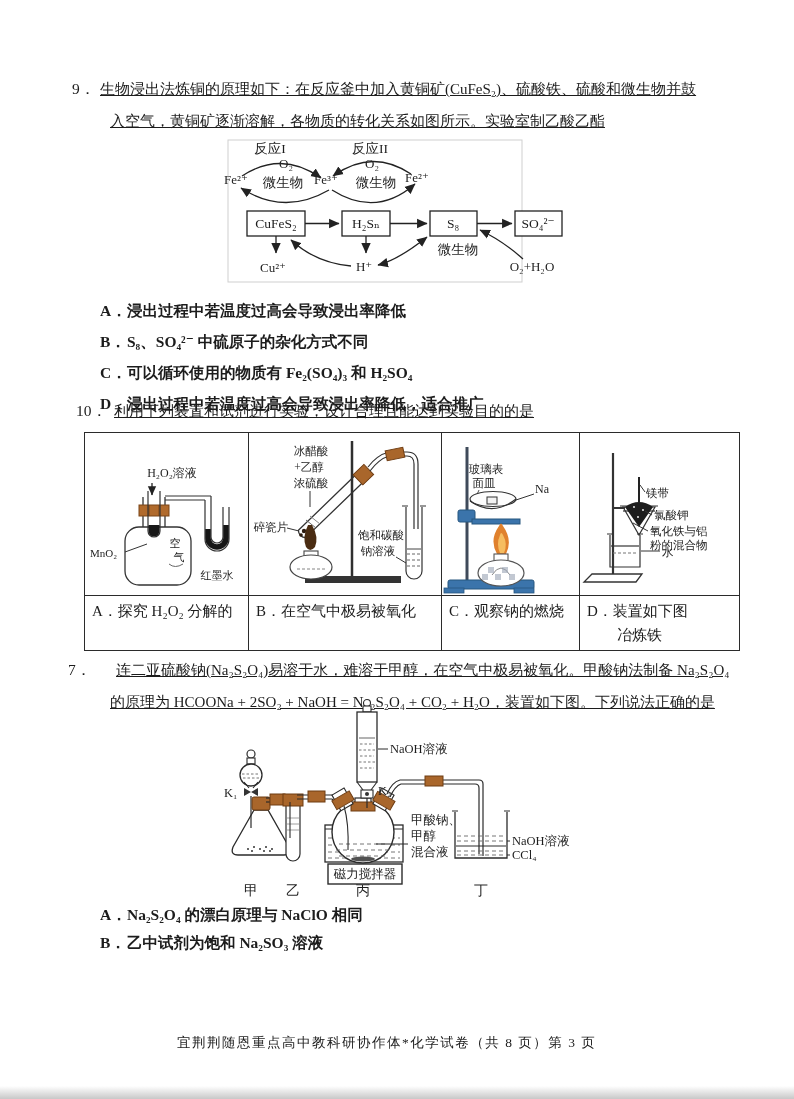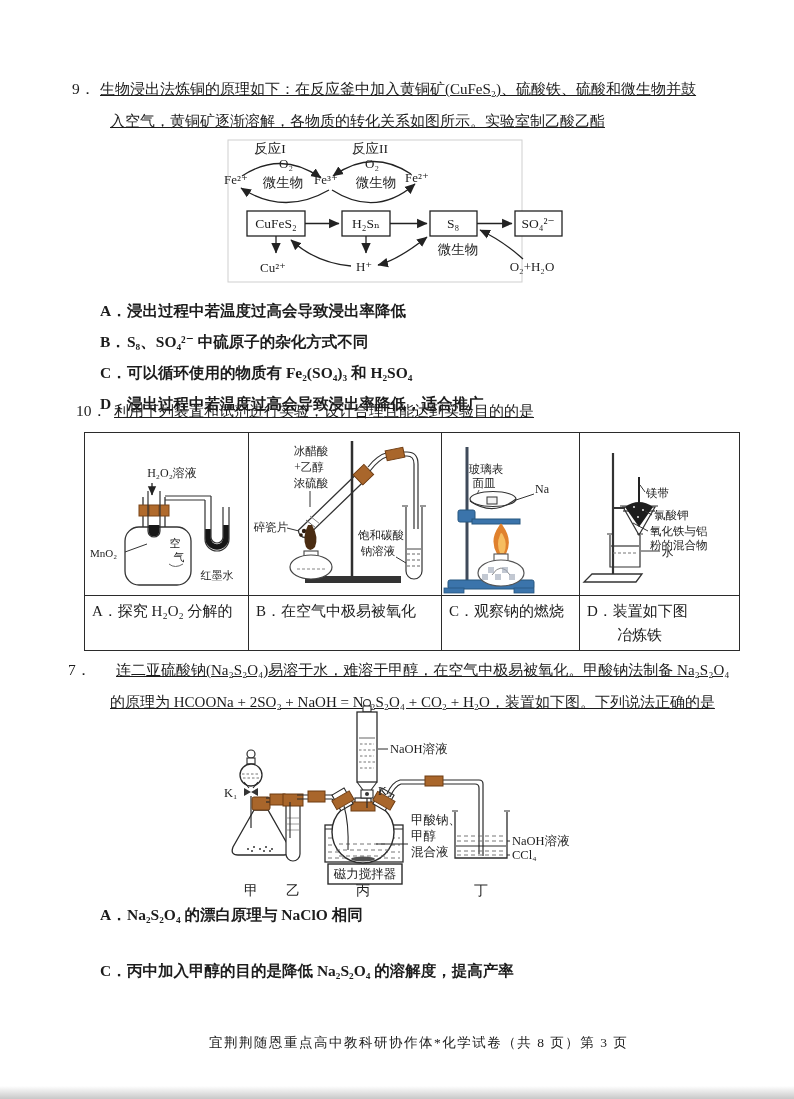--- a/index.html
+++ b/index.html
@@ -11,21 +11,21 @@
   .olab{display:inline-block;min-width:27px;}
   .dsvg{position:absolute;}
   .q10t{position:absolute;left:84px;top:432px;border:1.6px solid #2b2b2b;display:grid;
         grid-template-columns:163px 193px 138px 160px;grid-template-rows:162px 55px;background:#fff;}
   .q10t .cell{position:relative;border-left:1.6px solid #2b2b2b;}
   .q10t .c0{border-left:none;}
   .q10t .cap{border-top:1.6px solid #2b2b2b;font-size:15px;line-height:24px;padding:3px 4px 0 7px;white-space:nowrap;}
   .cap .l2{padding-left:30px;}
   svg{display:block;}
   svg text{font-family:inherit;fill:#1d1d1d;}
-  .footer{position:absolute;left:177px;top:1034px;font-size:13.5px;letter-spacing:1.5px;white-space:nowrap;margin-left:32px;}
+  .footer{position:absolute;left:177px;top:1034px;font-size:13.5px;letter-spacing:1.5px;white-space:nowrap;}
   .scanedge{position:absolute;left:0;bottom:0;width:100%;height:13px;
         background:linear-gradient(to bottom,rgba(255,255,255,0),rgba(110,110,110,.38));}
 </style>
 </head>
 <body>
 
 <div class="page">
 
   <span class="qnum" style="left:72px;top:79px">9．</span>
   <div class="tline" style="left:100px;top:79px">生物浸出法炼铜的原理如下：在反应釜中加入黄铜矿(CuFeS₂)、硫酸铁、硫酸和微生物并鼓</div>
@@ -408,19 +408,19 @@
 
     <text x="111" y="197" font-size="14" text-anchor="middle">甲</text>
     <text x="153" y="197" font-size="14" text-anchor="middle">乙</text>
     <text x="223" y="197" font-size="14" text-anchor="middle">丙</text>
     <text x="341" y="197" font-size="14" text-anchor="middle">丁</text>
   </svg>
 
   <div class="opt" style="left:100px;top:905px">
     <span class="olab">A．</span><span>Na₂S₂O₄ 的漂白原理与 NaClO 相同</span>
   </div>
-  <div class="opt" style="left:100px;top:961px">
-    <span class="olab">C．</span><span>丙中加入甲醇的目的是降低 Na₂S₂O₄ 的溶解度，提高产率</span>
+  <div class="opt" style="left:100px;top:933px">
+    <span class="olab">B．</span><span>乙中试剂为饱和 Na₂SO₃ 溶液</span>
   </div>
 
   <div class="footer">宜荆荆随恩重点高中教科研协作体*化学试卷（共 8 页）第 3 页</div>
   <div class="scanedge"></div>
 </div>
 
 </body></html>

